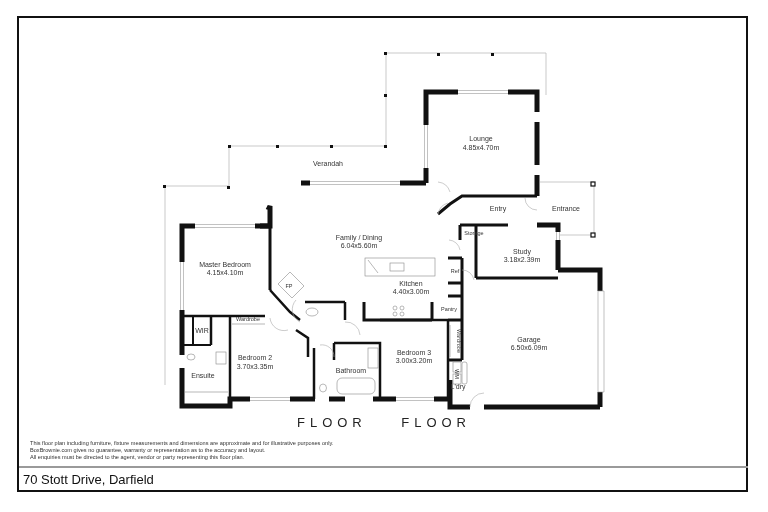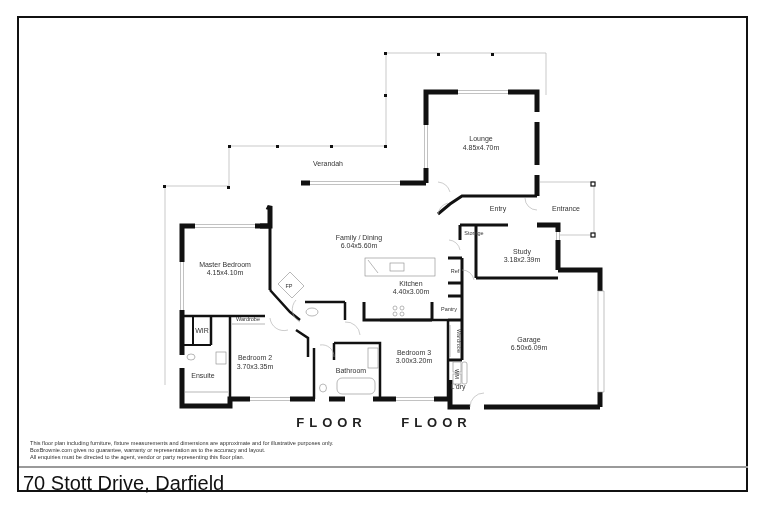--- a/index.html
+++ b/index.html
@@ -6,24 +6,24 @@
     body { width: 768px; height: 512px; position: relative; overflow: hidden;
            font-family: "Liberation Sans", sans-serif; color: #222; }
     .frame { position: absolute; left: 17px; top: 16px; width: 731px; height: 476px;
              border: 2px solid #111; box-sizing: border-box; background: #fff; }
     .sep { position: absolute; left: 19px; top: 466px; width: 729px; height: 2px; background: #9a9a9a; }
     svg.plan { position: absolute; left: 0; top: 0; width: 768px; height: 512px; }
     .room-label { font-family: "Liberation Sans", sans-serif; font-size: 7px; fill: #333; text-anchor: middle; }
     .small-label { font-family: "Liberation Sans", sans-serif; font-size: 5.5px; fill: #333; text-anchor: middle; }
     .title { position: absolute; left: 0; width: 768px; top: 415px; text-align: center;
              font-size: 13px; letter-spacing: 5px; color: #222; }
-    .title span { display: inline-block; font-weight: bold; }
+    .title span { display: inline-block; }
     .disclaimer { position: absolute; left: 30px; top: 440px; font-size: 5.6px; line-height: 7px; color: #333; }
     .disclaimer div { white-space: nowrap; }
-    .address { position: absolute; left: 23px; top: 472px; font-size: 20px; color: #111; text-align: center; }
+    .address { position: absolute; left: 23px; top: 472px; font-size: 13px; color: #111; text-align: center; }
   </style>
 </head>
 <body>
 
 <div class="frame"></div>
 <div class="sep"></div>
 
 <svg class="plan" viewBox="0 0 768 512" xmlns="http://www.w3.org/2000/svg">
 
   <g fill="none" stroke="#bbb" stroke-width="0.8">

